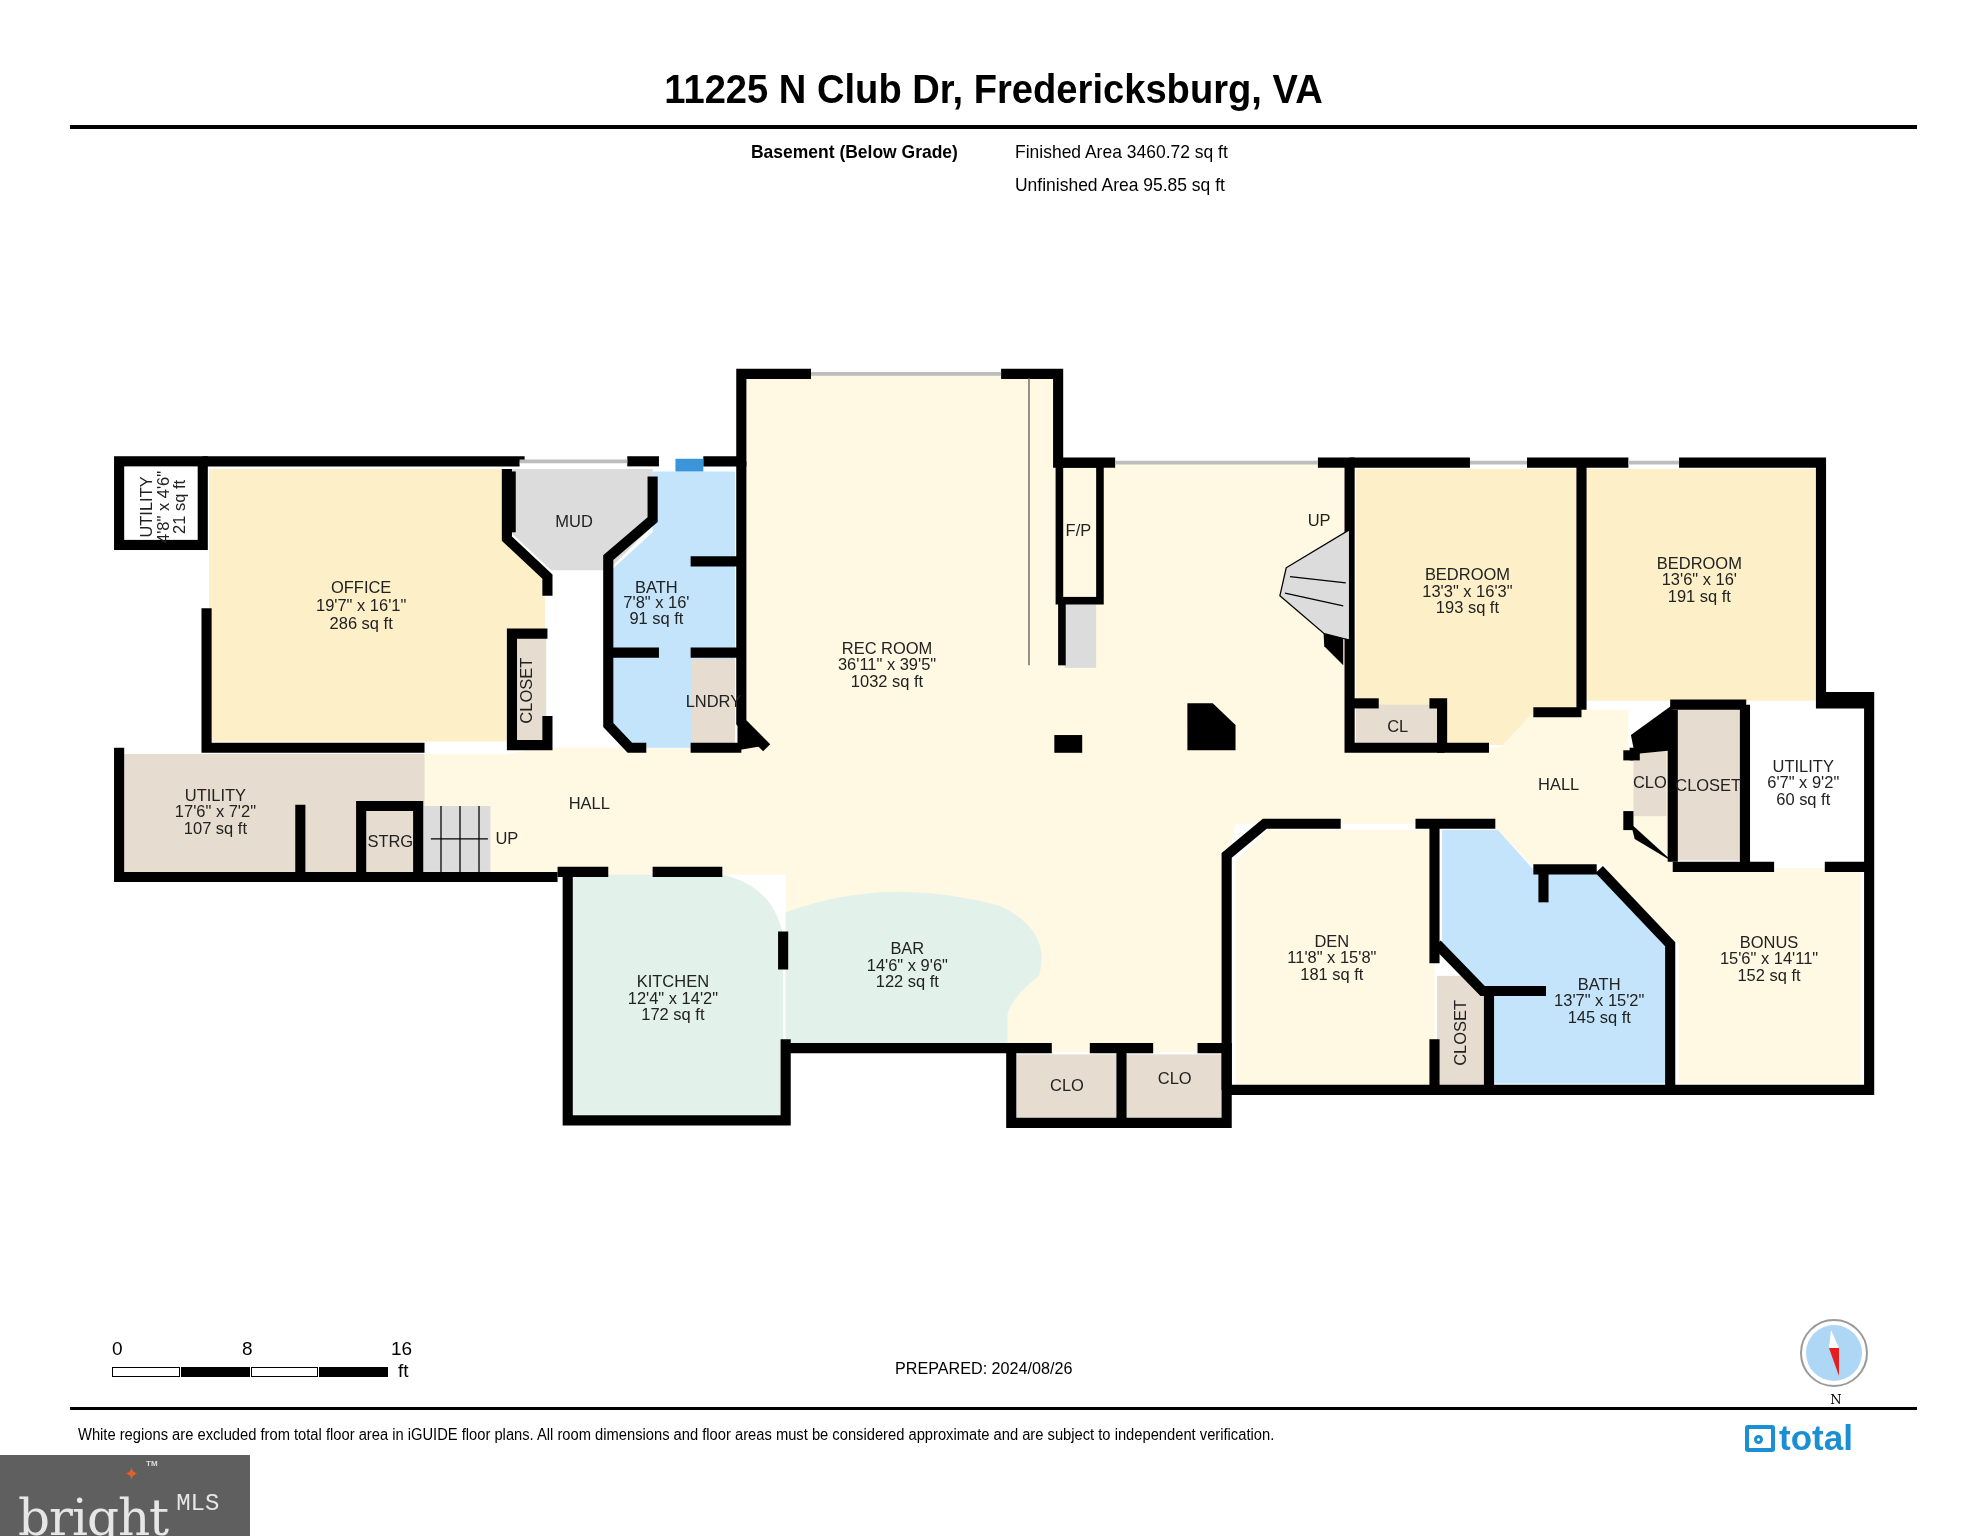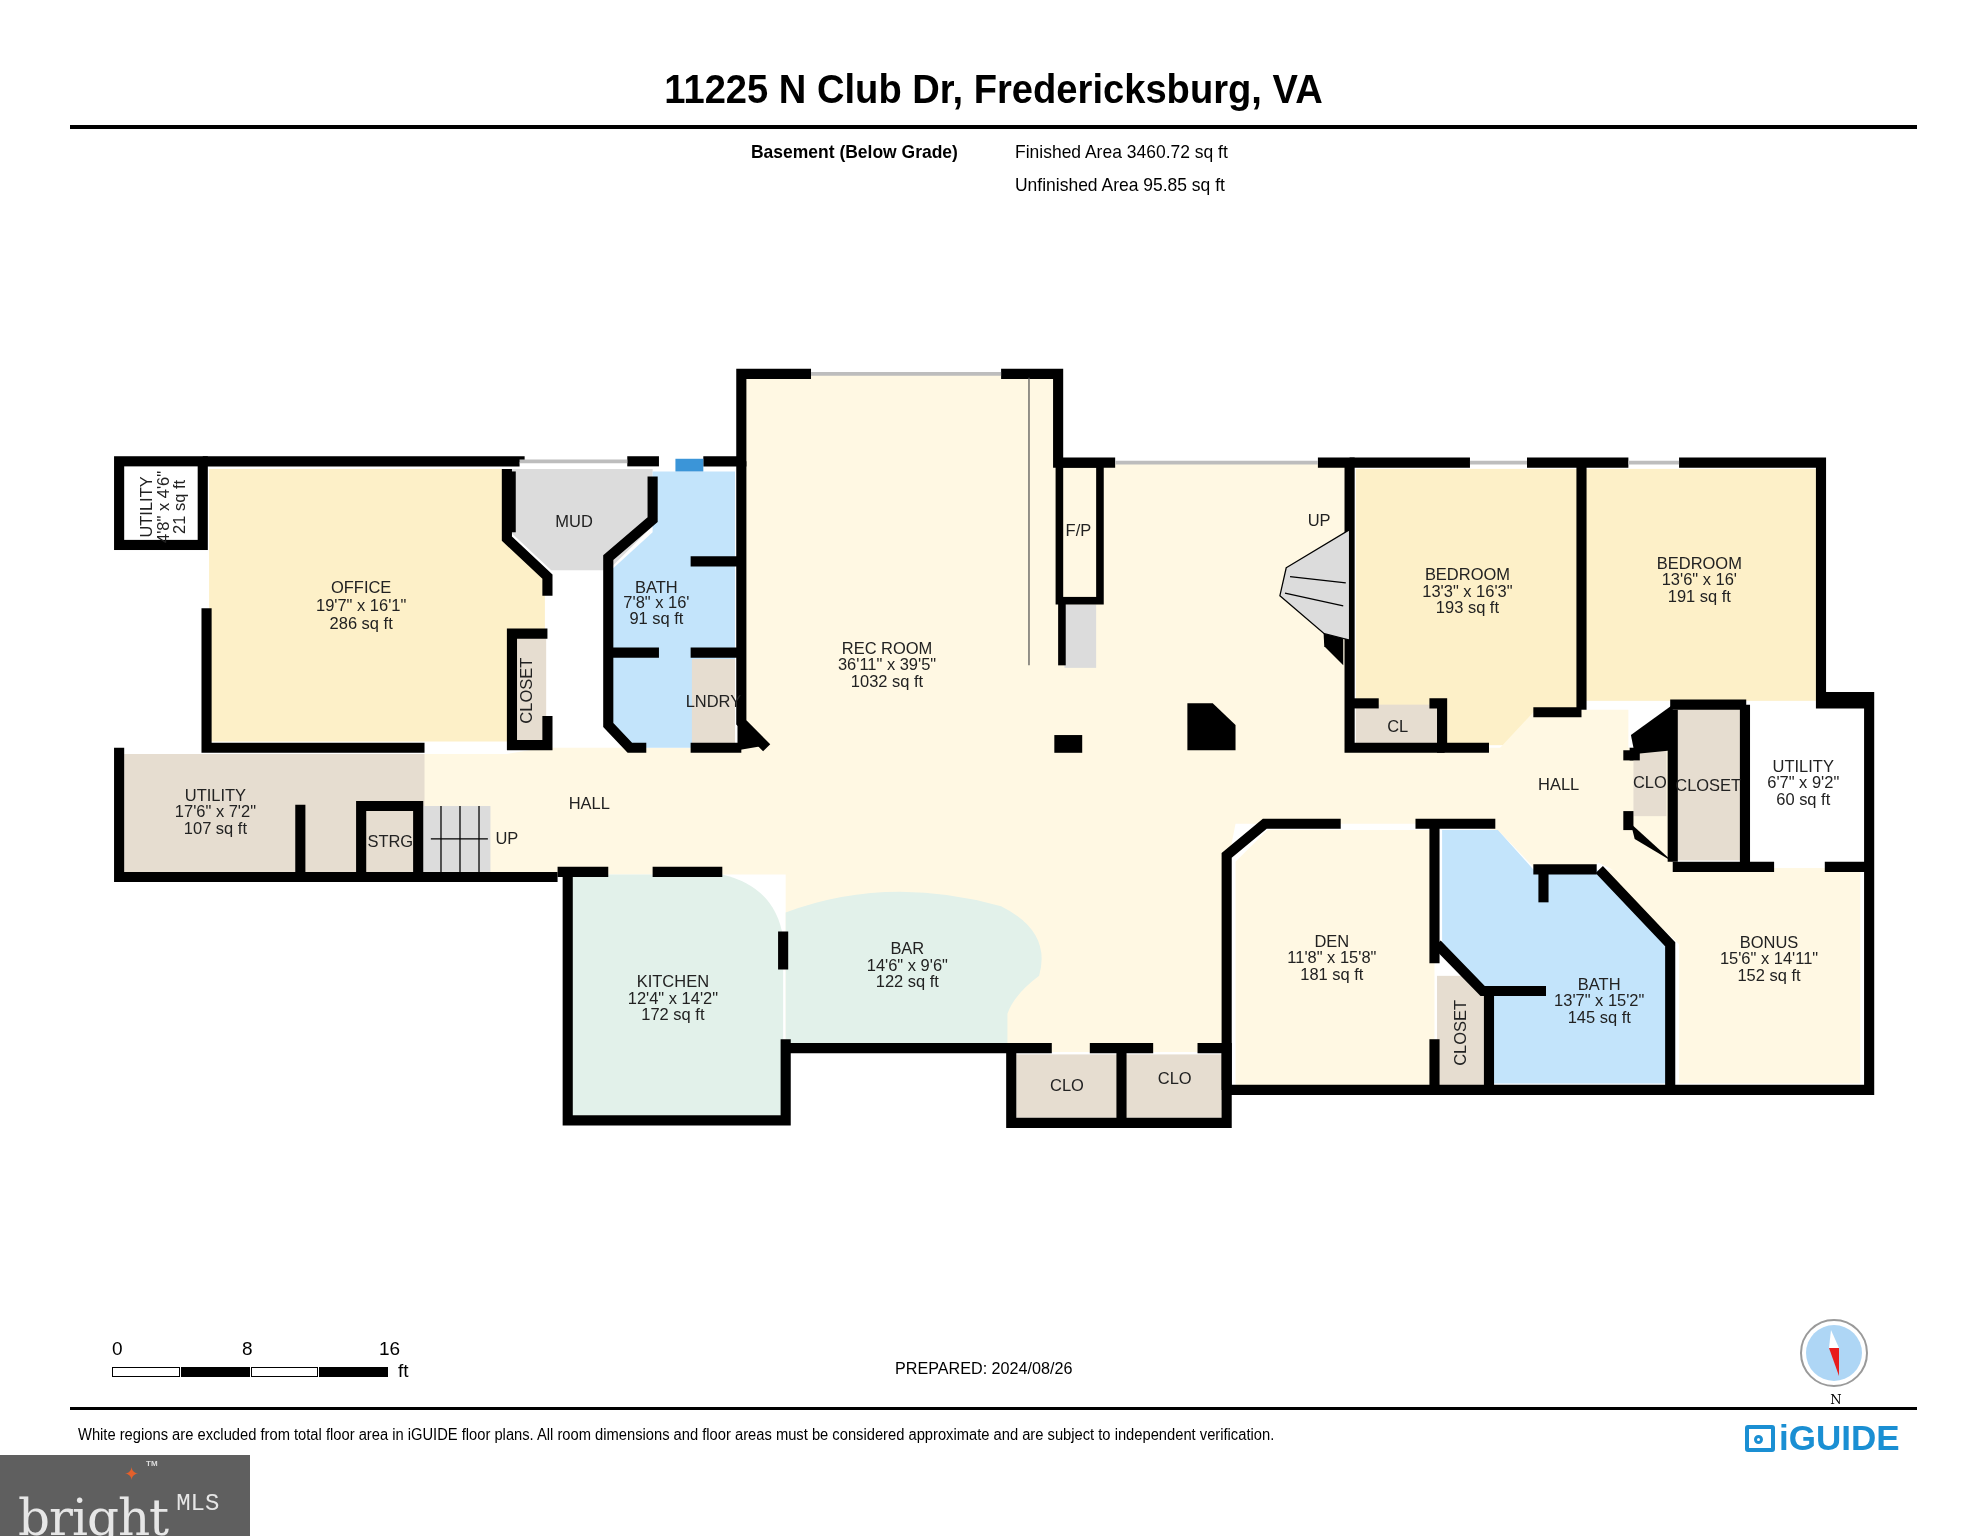--- a/index.html
+++ b/index.html
@@ -267,21 +267,21 @@
 
     <text class="room-label" font-size="11" x="1396" y="748">BONUS</text>
     <text class="room-label" font-size="11" x="1396" y="761">15'6" x 14'11"</text>
     <text class="room-label" font-size="11" x="1396" y="774">152 sq ft</text>
   </g>
 </svg>
 
 <div class="abs" id="scale">
   <span class="scale-num" style="left:2px">0</span>
   <span class="scale-num" style="left:132px">8</span>
-  <span class="scale-num" style="left:269px">16</span>
+  <span class="scale-num" style="left:281px">16</span>
   <div class="scale-bar" style="left:2px; width:66px; background:#fff;"></div>
   <div class="scale-bar" style="left:71px; width:67px; background:#000;"></div>
   <div class="scale-bar" style="left:141px; width:65px; background:#fff;"></div>
   <div class="scale-bar" style="left:209px; width:67px; background:#000;"></div>
   <span class="scale-num" style="left:288px; top:22px;">ft</span>
 </div>
 
 <div class="abs" id="prepared">PREPARED: 2024/08/26</div>
 
 <div class="abs" id="compass">
@@ -292,21 +292,21 @@
     <polygon points="31,30 41,30 41,58" fill="#e81c1c"></polygon>
     <text x="38" y="86" font-size="13" text-anchor="middle" font-family="DejaVu Serif, serif">N</text>
   </svg>
 </div>
 
 <div class="abs" id="bottom-rule"></div>
 <div class="abs" id="disclaimer">White regions are excluded from total floor area in iGUIDE floor plans. All room dimensions and floor areas must be considered approximate and are subject to independent verification.</div>
 
 <div class="abs" id="iguide-logo">
   <span class="box"></span>
-  <span>iGUIDE</span>
+  <span>total</span>
 </div>
 
 <div class="abs" id="bright-logo">
   <span class="word">bright</span>
   <span class="star">✦</span>
   <span class="tm">TM</span>
   <span class="mls">MLS</span>
 </div>
 
 </body></html>

